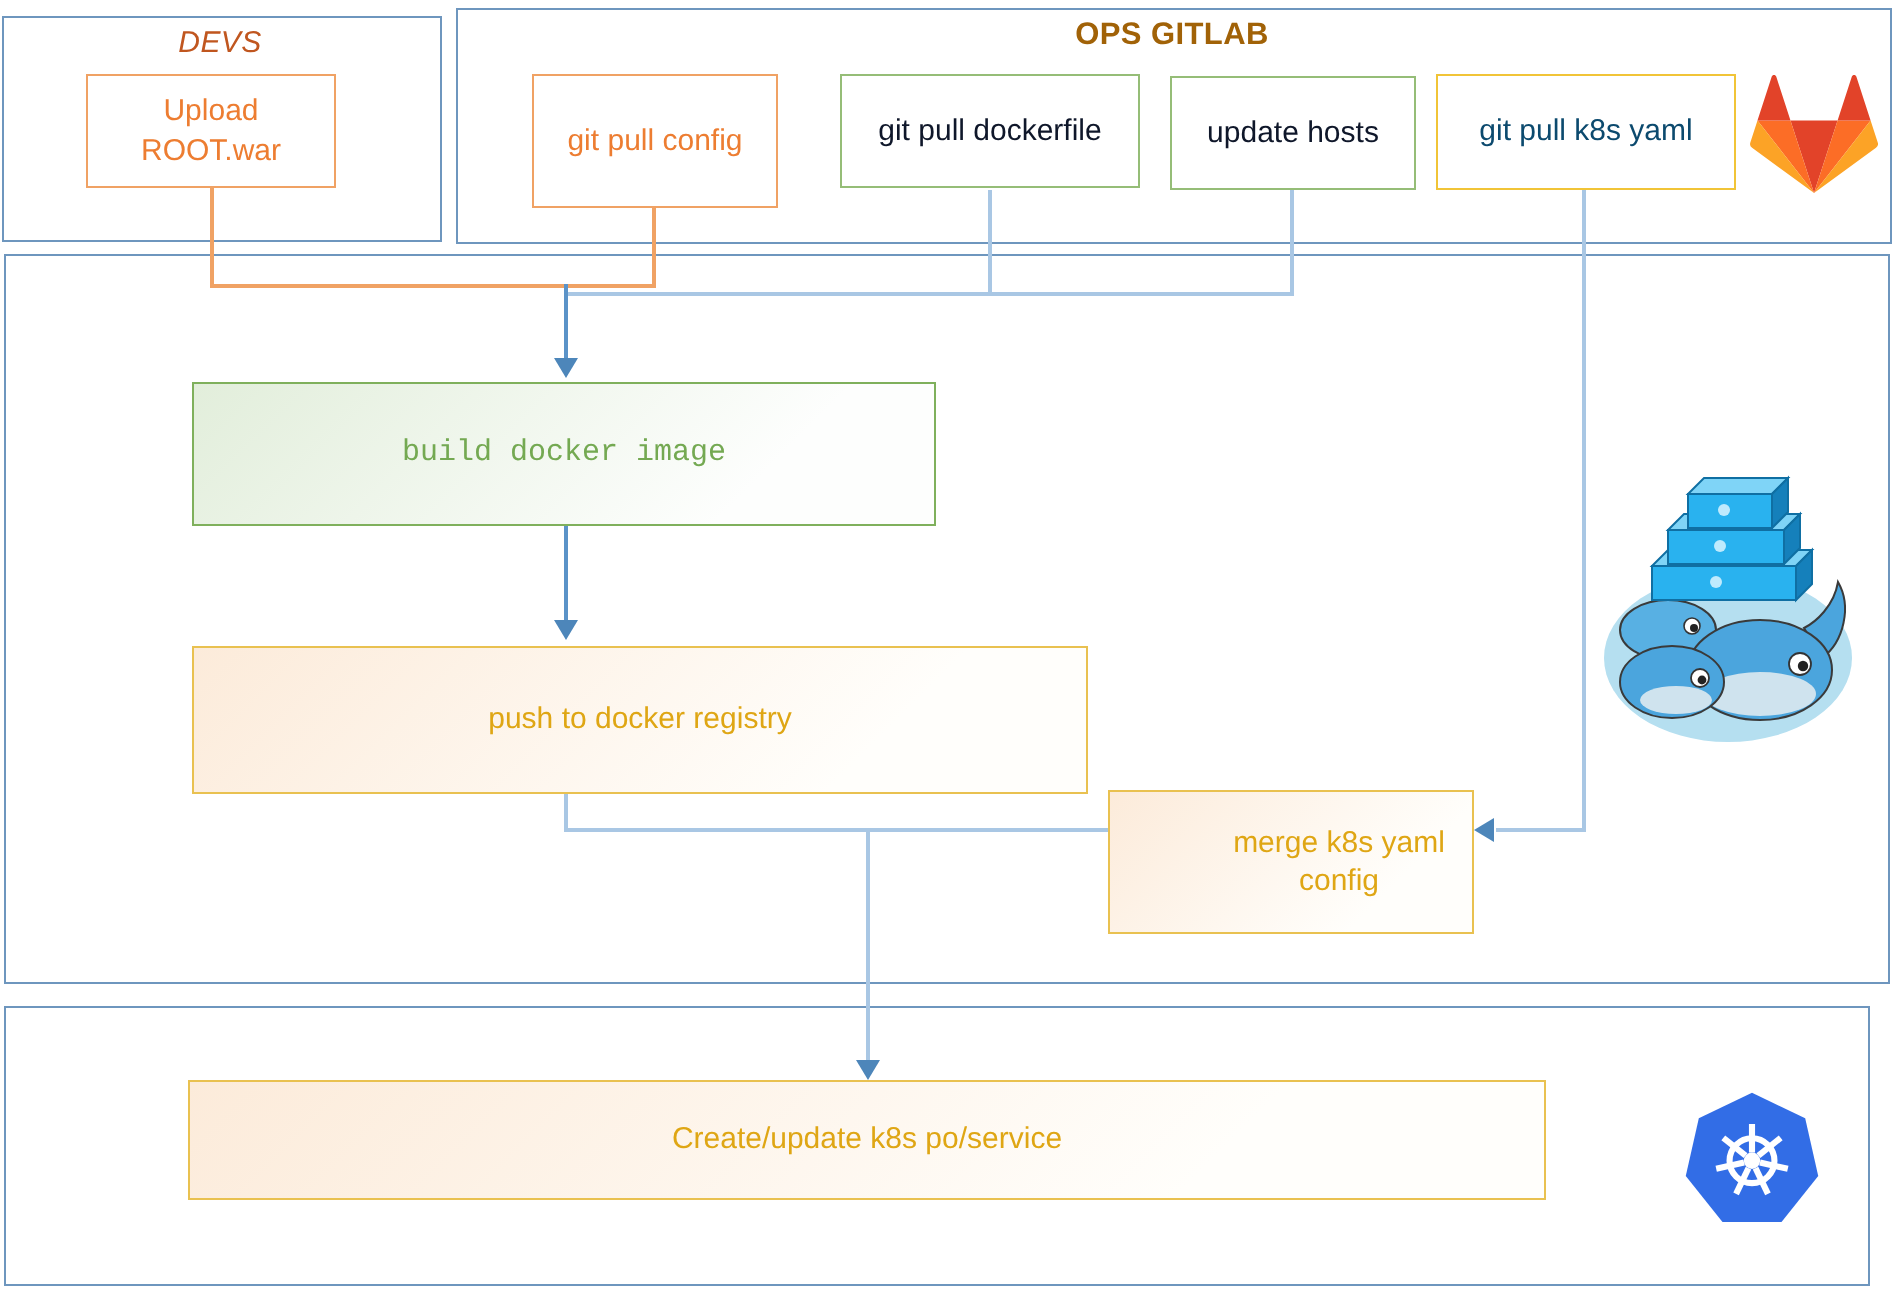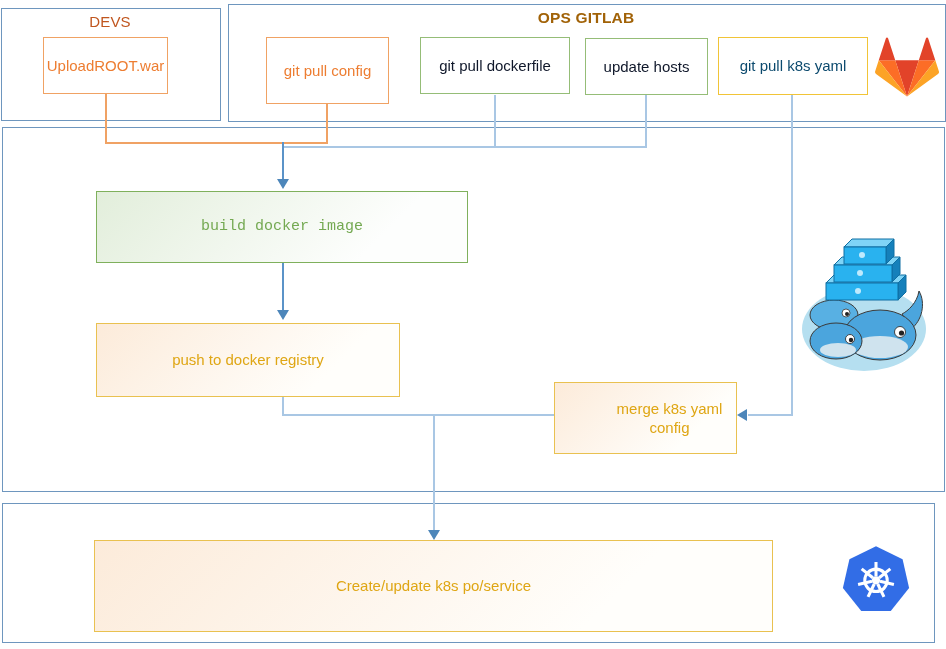--- a/index.html
+++ b/index.html
@@ -7,40 +7,40 @@
     width:946px; height:649px; position:relative; overflow:hidden;
     background:#ffffff;
     font-family:"Liberation Sans", sans-serif;
   }
   .container {
     position:absolute; border:1.4px solid #6e96be; background:transparent;
   }
   .container-title {
     position:absolute; text-align:center; font-size:15px; letter-spacing:.2px;
   }
-  .title-devs { color:#c0561f; }
+  .title-devs { color:#c0561f;font-style:italic; }
   .title-ops  { color:#a16207; font-weight:bold; font-size:15.5px; }
   .node {
     position:absolute; display:flex; align-items:center; justify-content:center;
     text-align:center; font-size:15px; background:#ffffff; box-sizing:border-box;
     line-height:1.3;
   }
   .node.orange { border:1.6px solid #f0a264; color:#ed7d31; }
   .node.green-sm { border:1.6px solid #95bd77; color:#0f172a; }
   .node.gold-sm { border:1.6px solid #f1c437; color:#0c4a6e; }
   .node.green-big {
     border:1.6px solid #7fb05c; color:#74a952;
     background:linear-gradient(135deg,#e2eedb 0%,#fdfefd 75%);
     font-family:Liberation Mono, monospace;
   }
   .node.gold-big {
     border:1.6px solid #e9c150; color:#dfa614;
     background:linear-gradient(135deg,#fcebda 0%,#fffefb 75%);
   }
-  .node.two-line { }
+  .node.two-line { flex-direction:column; }
   .line { position:absolute; }
   .l-orange { background:#f0a264; }
   .l-blue   { background:#a9c7e4; }
   .l-dark   { background:#5b93c8; }
   .arr-down {
     position:absolute; width:0; height:0;
     border-left:6px solid transparent; border-right:6px solid transparent;
     border-top:10px solid #4d86ba;
   }
   .arr-left {
@@ -91,25 +91,25 @@
 <div class="node orange" style="left:266px; top:37px; width:123px; height:67px;">git pull config</div>
 
 <div class="node green-sm" style="left:420px; top:37px; width:150px; height:57px;">git pull dockerfile</div>
 
 <div class="node green-sm" style="left:585px; top:38px; width:123px; height:57px;">update hosts</div>
 
 <div class="node gold-sm" style="left:718px; top:37px; width:150px; height:58px;">git pull k8s yaml</div>
 
 <div class="node green-big" style="left:96px; top:191px; width:372px; height:72px;">build docker image</div>
 
-<div class="node gold-big" style="left:96px; top:323px; width:304px; height:74px;">push to docker registry</div>
+<div class="node gold-big" style="left:96px; top:323px; width:448px; height:74px;">push to docker registry</div>
 
-<div class="node gold-big" style="left:554px; top:382px; width:183px; height:72px;padding-left:48px;">merge k8s yaml config</div>
+<div class="node gold-big" style="left:554px; top:395px; width:183px; height:72px;padding-left:48px;">merge k8s yaml config</div>
 
-<div class="node gold-big" style="left:94px; top:540px; width:679px; height:92px;">Create/update k8s po/service</div>
+<div class="node gold-big" style="left:94px; top:540px; width:679px; height:60px;">Create/update k8s po/service</div>
 
 <div class="logo" style="left:875px; top:36px; width:64px; height:62px;">
   <svg width="64" height="62" viewBox="0 0 210 194">
     <path fill="#e24329" d="M105.06 193.66l38.64-118.92H66.42z"></path>
     <path fill="#fc6d26" d="M105.06 193.66L66.42 74.74H12.27z"></path>
     <path fill="#fca326" d="M12.27 74.74L.53 110.88a7.9 7.9 0 0 0 2.87 8.83l101.66 73.95z"></path>
     <path fill="#e24329" d="M12.27 74.74h54.15L43.15 3.11c-1.2-3.68-6.41-3.68-7.6 0z"></path>
     <path fill="#fc6d26" d="M105.06 193.66l38.64-118.92h54.15z"></path>
     <path fill="#fca326" d="M197.85 74.74l11.74 36.14a7.9 7.9 0 0 1-2.87 8.83l-101.66 73.95z"></path>
     <path fill="#e24329" d="M197.85 74.74H143.7L166.98 3.11c1.2-3.68 6.41-3.68 7.6 0z"></path>

